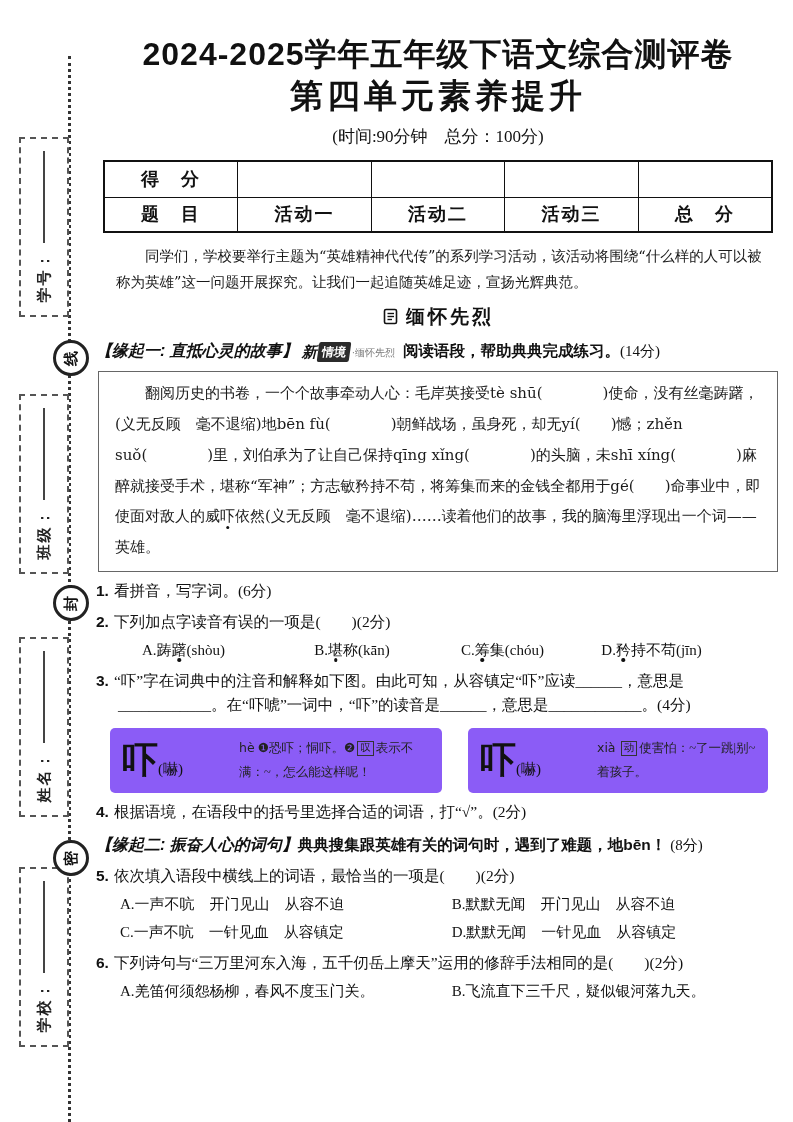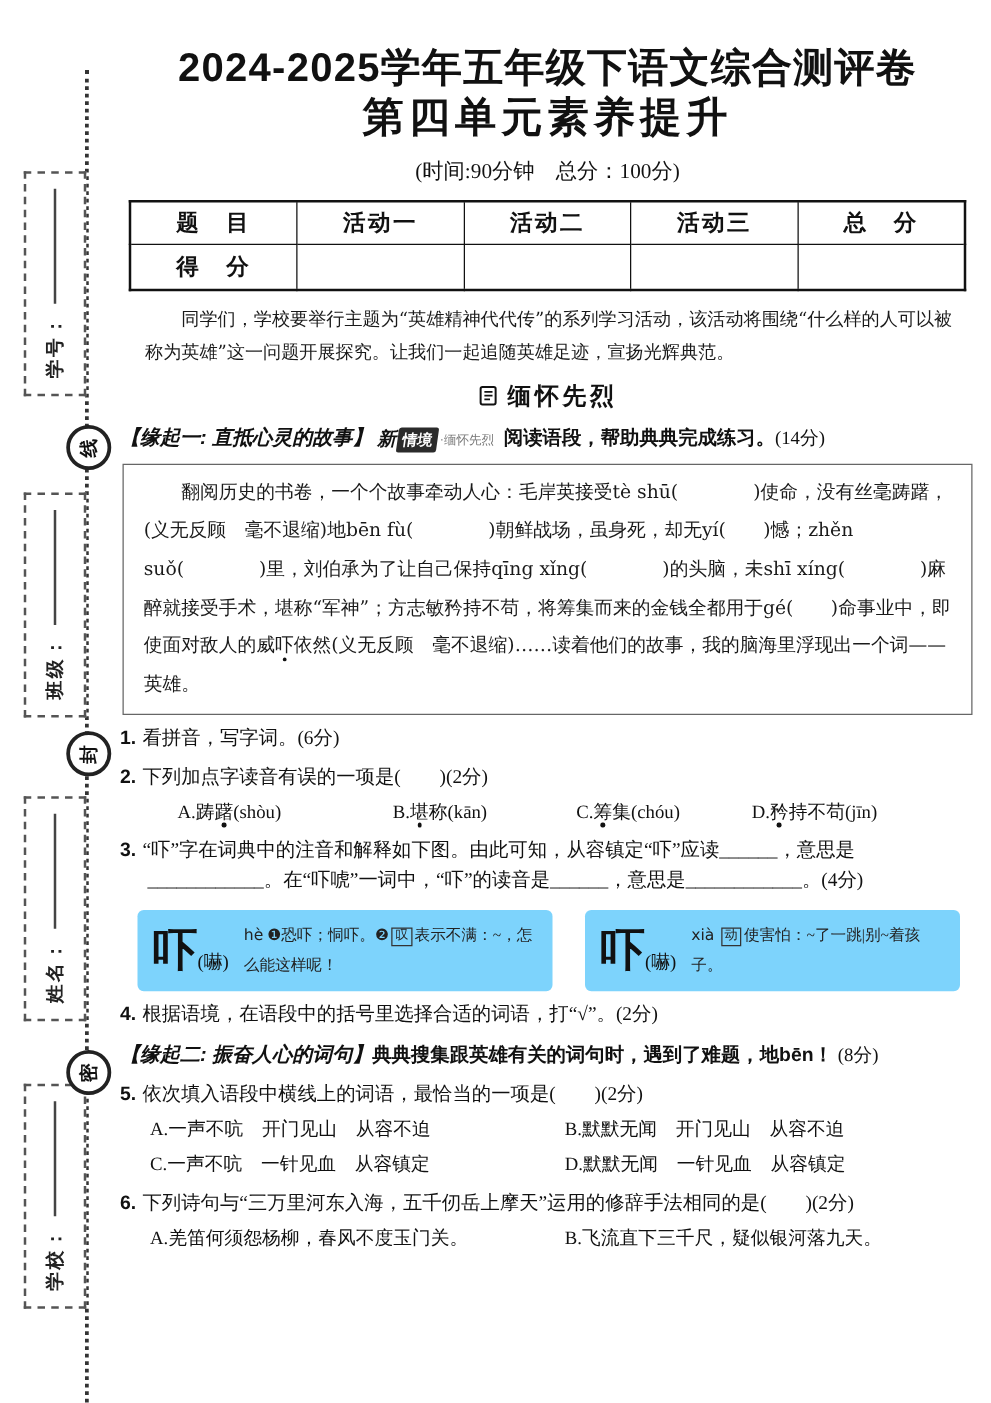--- a/index.html
+++ b/index.html
@@ -25,21 +25,21 @@
   #box-xuehao{left:-46px;top:202px;}
   #box-banji{left:-46px;top:459px;}
   #box-xingming{left:-46px;top:702px;}
   #box-xuexiao{left:-46px;top:932px;}
   #circle-xian{top:340px;}
   #circle-feng{top:585px;}
   #circle-mi{top:840px;}
   
   .main{position:absolute;left:96px;top:34px;width:684px;}
   .title1{font-family:"Liberation Sans",sans-serif;font-weight:900;font-size:32px;text-align:center;margin:0;letter-spacing:1px;line-height:1.25;}
-  .title2{font-family:Liberation Serif, serif;font-weight:900;font-size:33px;text-align:center;margin:2px 0 0 0;letter-spacing:4px;line-height:1.2;}
+  .title2{font-family:Liberation Sans, sans-serif;font-weight:900;font-size:33px;text-align:center;margin:2px 0 0 0;letter-spacing:4px;line-height:1.2;}
   .subtitle{text-align:center;font-size:17px;margin-top:9px;color:#111;}
   table.score{width:670px;margin:12px auto 0 auto;border-collapse:collapse;border:2.5px solid #111;table-layout:fixed;}
   table.score th,table.score td{border:1.5px solid #111;text-align:center;padding:0;}
   table.score th{font-family:"Liberation Sans",sans-serif;font-size:18px;font-weight:700;height:33px;letter-spacing:2px;}
   table.score td.rowlbl{font-family:"Liberation Sans",sans-serif;font-size:18px;font-weight:700;height:35px;letter-spacing:2px;}
   table.score td{height:35px;}
   .kai{font-family:"DejaVu Serif",serif;}
   .intro{font-size:14.5px;line-height:1.8;text-indent:2em;margin:10px 4px 0 20px;color:#1a1a1a;}
   .section-head{display:flex;align-items:center;justify-content:center;gap:7px;margin-top:9px;}
   .section-head .st{font-family:"Liberation Sans",sans-serif;font-weight:800;font-size:19px;letter-spacing:3px;}
@@ -58,27 +58,27 @@
   .opts4{display:flex;margin:5px 0 0 24px;font-size:15px;}
   .opts4 .o{text-indent:0;}
   .opts4 .o:nth-child(1){width:27%;}
   .opts4 .o:nth-child(2){width:23%;}
   .opts4 .o:nth-child(3){width:22%;}
   .opts4 .o:nth-child(4){width:28%;}
   .opts2{display:grid;grid-template-columns:52% 48%;row-gap:5px;margin:5px 0 0 24px;font-size:15px;}
   .dotted{position:relative;}
   .dotted::after{content:"";position:absolute;left:50%;bottom:-4px;width:3.5px;height:3.5px;background:#111;border-radius:50%;transform:translateX(-50%);}
   .dict-row{display:flex;gap:26px;margin:11px 0 2px 14px;}
-  .dict-box{background:#7dd3fc;border-radius:5px;padding:8px 12px;display:flex;align-items:center;gap:12px;}
+  .dict-box{background:#8b5cf6;border-radius:5px;padding:8px 12px;display:flex;align-items:center;gap:12px;}
   .dict-box.left{width:308px;}
   .dict-box.right{width:276px;}
   .dict-head{white-space:nowrap;}
   .dict-char{font-size:36px;font-weight:700;font-family:"Liberation Serif",serif;line-height:1;}
   .dict-trad{font-size:15px;vertical-align:-2px;}
-  .dict-def{font-size:12.5px;line-height:1.9;color:#222;}
+  .dict-def{font-size:12.5px;line-height:1.9;color:#222;margin-left:44px;}
   .dict-pin{font-family:"DejaVu Sans",sans-serif;font-size:12.5px;}
   .pos-box{display:inline-block;border:1px solid #333;font-size:10.5px;line-height:1.2;padding:0 2px;margin:0 2px;vertical-align:1px;}
   .q5-passage{font-size:15px;line-height:2.0;text-indent:2em;margin:2px 2px 0 2px;color:#1a1a1a;}
 </style>
 </head>
 <body>
 
 <div>
   <div class="seal-line"></div>
 
@@ -114,32 +114,32 @@
 
 <div class="main">
 
   <h1 class="title1">2024-2025学年五年级下语文综合测评卷</h1>
   <h1 class="title2">第四单元素养提升</h1>
   <div class="subtitle">(时间:90分钟　总分：100分)</div>
 
   <table class="score">
     <tbody>
         <tr>
+      <td class="rowlbl">得　分</td>
+      <td></td>
+      <td></td>
+      <td></td>
+      <td></td>
+    </tr>
+    <tr>
       <th>题　目</th>
       <th>活动一</th>
       <th>活动二</th>
       <th>活动三</th>
       <th>总　分</th>
-    </tr>
-    <tr>
-      <td class="rowlbl">得　分</td>
-      <td></td>
-      <td></td>
-      <td></td>
-      <td></td>
     </tr>
   </tbody>
     </table>
 
   <p class="intro kai">同学们，学校要举行主题为“英雄精神代代传”的系列学习活动，该活动将围绕“什么样的人可以被称为英雄”这一问题开展探究。让我们一起追随英雄足迹，宣扬光辉典范。</p>
 
   <div class="section-head">
     <svg width="17" height="17" viewBox="0 0 17 17">
       <rect x="2.5" y="1.5" width="12" height="14" rx="1.5" fill="none" stroke="#111" stroke-width="1.6"></rect>
       <line x1="5.5" y1="5.5" x2="12" y2="5.5" stroke="#111" stroke-width="1.4"></line>

